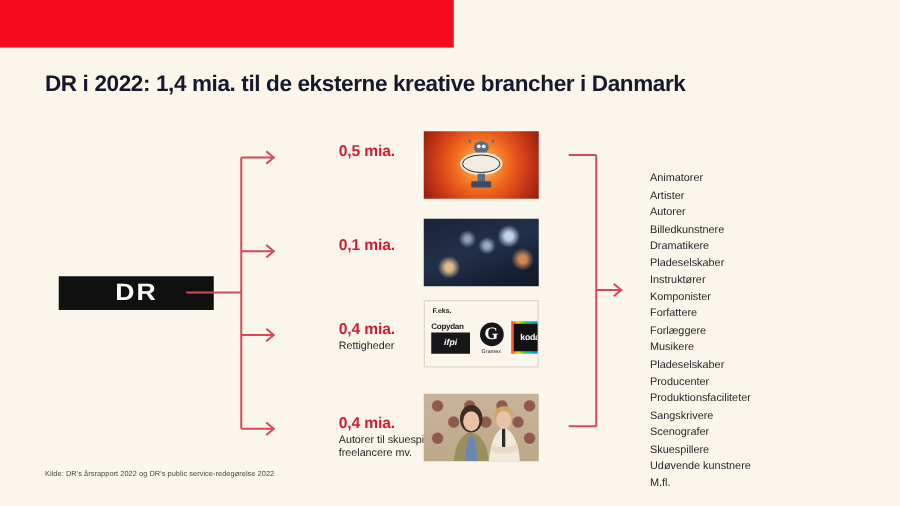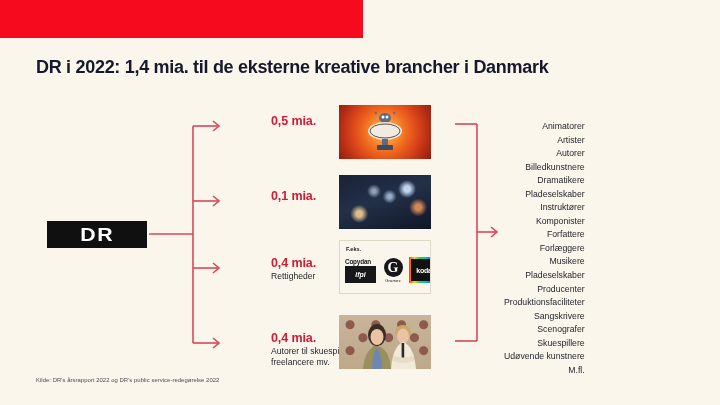--- a/index.html
+++ b/index.html
@@ -28,21 +28,21 @@
     font-weight: bold;
     color: #16182b;
     letter-spacing: -0.3px;
     white-space: nowrap;
   }
 
   
   .dr-logo {
     position: absolute;
     left: 47px; top: 221px;
-    width: 100px; height: 27px;
+    width: 124px; height: 27px;
     background: #101010;
     display: flex;
     align-items: center;
     justify-content: center;
   }
   .dr-logo-text {
     color: #ffffff;
     font-size: 19px;
     font-weight: bold;
     letter-spacing: 1.5px;
@@ -195,23 +195,22 @@
     color: #fff;
     font-size: 7px;
     font-weight: bold;
     letter-spacing: -0.2px;
   }
 
   
   .prof-list {
     position: absolute;
     left: 504px; top: 120px;
-    margin: 0; padding: 0;
+    margin: 16px; padding: 0;
     list-style: none;
-    text-align: right;
   }
   .prof-list li {
     font-size: 8.7px;
     line-height: 13.55px;
     color: #26262b;
     white-space: nowrap;
   }
 
   .source-note {
     position: absolute;

